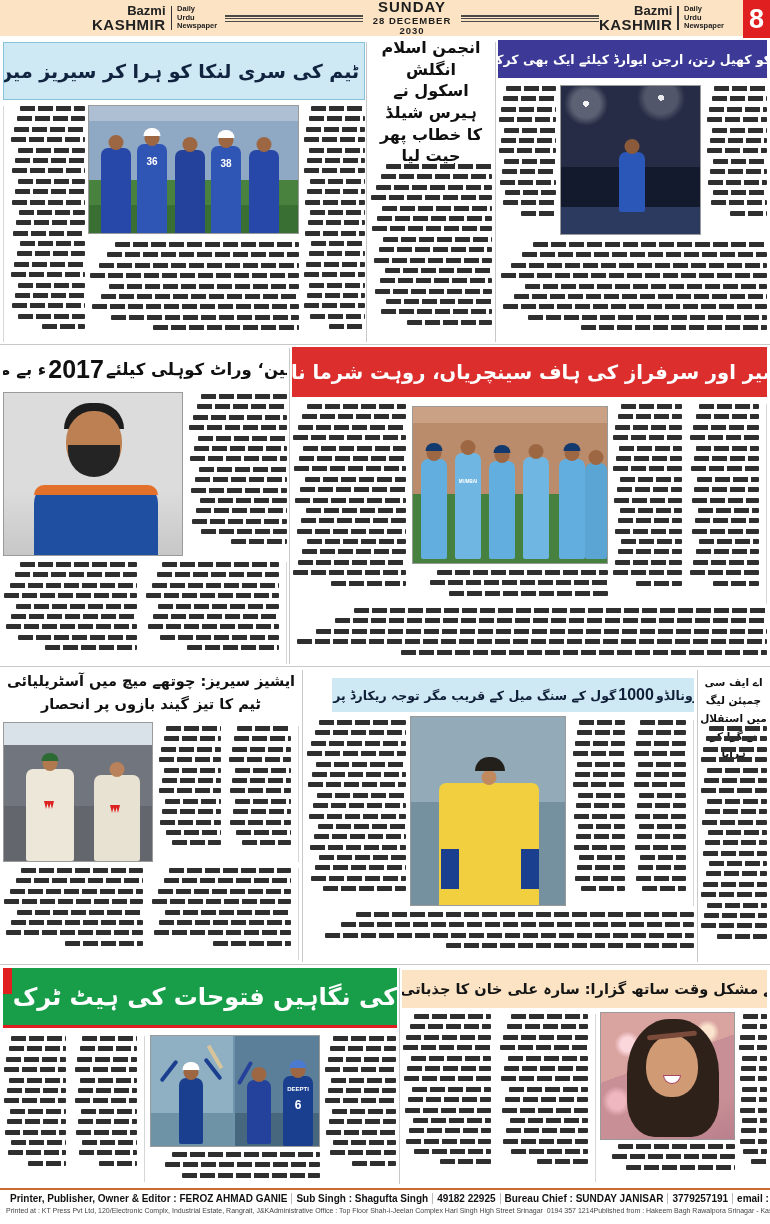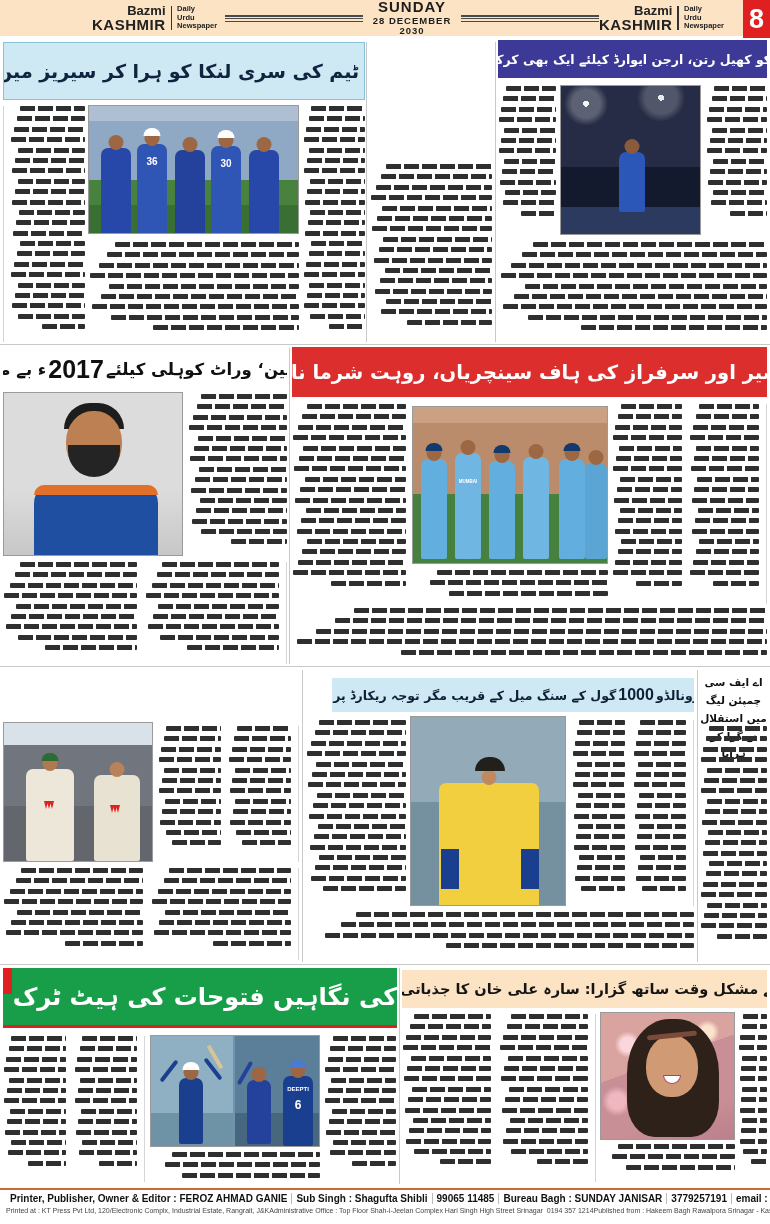--- a/index.html
+++ b/index.html
@@ -174,21 +174,21 @@
       <i class="tl" style="width: 89%;"></i>
       <i class="tl" style="width: 58%;"></i>
     </div>
   <div class="ph" id="ph-women">
     <div class="person" style="left:12px;top:42px;width:30px;height:86px;background:#2748a8;"></div>
     <div class="person cap" style="left:48px;top:38px;width:30px;height:90px;background:#2f55b5;--cap:#ffffff;">
       <span class="jnum" style="top:12px;font-size:10px;">36</span>
     </div>
     <div class="person" style="left:86px;top:44px;width:30px;height:84px;background:#24419c;"></div>
     <div class="person cap" style="left:122px;top:40px;width:30px;height:88px;background:#2f55b5;--cap:#ffffff;">
-      <span class="jnum" style="top:12px;font-size:10px;">30</span>
+      <span class="jnum" style="top:12px;font-size:10px;">38</span>
     </div>
     <div class="person" style="left:160px;top:44px;width:30px;height:84px;background:#2748a8;"></div>
   </div>
   <div class="abs ptext" style="left:88px;top:242px;width:211px;height:100px;">
       <i class="tl" style="width: 87%;"></i>
       <i class="tl" style="width: 91%;"></i>
       <i class="tl" style="width: 95%;"></i>
       <i class="tl" style="width: 99%;"></i>
       <i class="tl" style="width: 90%;"></i>
       <i class="tl" style="width: 94%;"></i>
@@ -214,20 +214,25 @@
       <i class="tl" style="width: 91%;"></i>
       <i class="tl" style="width: 95%;"></i>
       <i class="tl" style="width: 99%;"></i>
       <i class="tl" style="width: 90%;"></i>
       <i class="tl" style="width: 94%;"></i>
       <i class="tl" style="width: 98%;"></i>
       <i class="tl" style="width: 89%;"></i>
       <i class="tl" style="width: 58%;"></i>
     </div>
 
+  <div class="abs u" id="hl-harris">
+    <div>انجمن اسلام انگلش</div>
+    <div>اسکول نے ہیرس شیلڈ</div>
+    <div>کا خطاب پھر جیت لیا</div>
+  </div>
   <div class="abs ptext" style="left:370px;top:164px;width:122px;height:178px;">
       <i class="tl" style="width: 87%;"></i>
       <i class="tl" style="width: 91%;"></i>
       <i class="tl" style="width: 95%;"></i>
       <i class="tl" style="width: 99%;"></i>
       <i class="tl" style="width: 90%;"></i>
       <i class="tl" style="width: 94%;"></i>
       <i class="tl" style="width: 98%;"></i>
       <i class="tl" style="width: 89%;"></i>
       <i class="tl" style="width: 93%;"></i>
@@ -426,20 +431,21 @@
       <i class="tl" style="width: 87%;"></i>
       <i class="tl" style="width: 91%;"></i>
       <i class="tl" style="width: 95%;"></i>
       <i class="tl" style="width: 99%;"></i>
       <i class="tl" style="width: 77%;"></i>
     </div>
 
   <div class="vr" style="left:289px;top:348px;height:316px;"></div>
   <div class="hr" style="left:0;top:666px;width:770px;"></div>
 
+  <div class="abs u" id="hl-ashes">ایشیز سیریز: چوتھے میچ میں آسٹریلیائی ٹیم کا تیز گیند بازوں پر انحصار</div>
   <div class="ph" id="ph-ashes">
     <div class="person cap" style="left:22px;top:46px;width:48px;height:92px;background:#ece7d8;--cap:#2d6b35;--skin:#b07a4e;"></div>
     <div class="person" style="left:90px;top:52px;width:46px;height:86px;background:#e8e2d2;--skin:#b9825a;"></div>
     <div style="position:absolute;left:40px;top:78px;width:10px;height:8px;background:#d22;clip-path:polygon(0 0,20% 100%,35% 30%,50% 100%,65% 30%,80% 100%,100% 0);"></div>
     <div style="position:absolute;left:106px;top:82px;width:10px;height:8px;background:#d22;clip-path:polygon(0 0,20% 100%,35% 30%,50% 100%,65% 30%,80% 100%,100% 0);"></div>
   </div>
   <div class="abs cols" style="left:158px;top:726px;width:141px;height:136px;">
     <div class="ptext">
         <i class="tl" style="width: 87%;"></i>
         <i class="tl" style="width: 91%;"></i>
@@ -736,25 +742,25 @@
     </div>
 
   <div class="vr" style="left:399px;top:968px;height:216px;"></div>
 
   <footer class="footer">
     <div class="f-r1">
       <span class="grp">
         <span>Printer, Publisher, Owner &amp; Editor :</span>&nbsp;<span>FEROZ AHMAD GANIE</span>
       </span>
       <span class="grp">
-        <span>Sub Singh :</span>&nbsp;<span>Shagufta Shibli</span>
+        <span>Sub Singh :</span>&nbsp;<span>Shagufta Singh</span>
       </span>
-      <span class="grp">99065 11485</span>
+      <span class="grp">49182 22925</span>
       <span class="grp">
-        <span>Bureau Bagh :</span>&nbsp;<span>SUNDAY JANISAR</span>
+        <span>Bureau Chief :</span>&nbsp;<span>SUNDAY JANISAR</span>
       </span>
       <span class="grp">3779257191</span>
       <span class="grp">
         <span>email :</span>&nbsp;
       </span>
     </div>
     <div class="f-r2">
       <span>Printed at  : KT Press Pvt Ltd, 120/Electronic Complx, Industrial Estate, Rangrait, J&amp;K</span>
       <span>
         <span>Administrative Office  :  Top Floor Shah-i-Jeelan Complex Hari Singh High Street Srinagar</span>&nbsp;&nbsp;<span>0194 357 1214</span>

